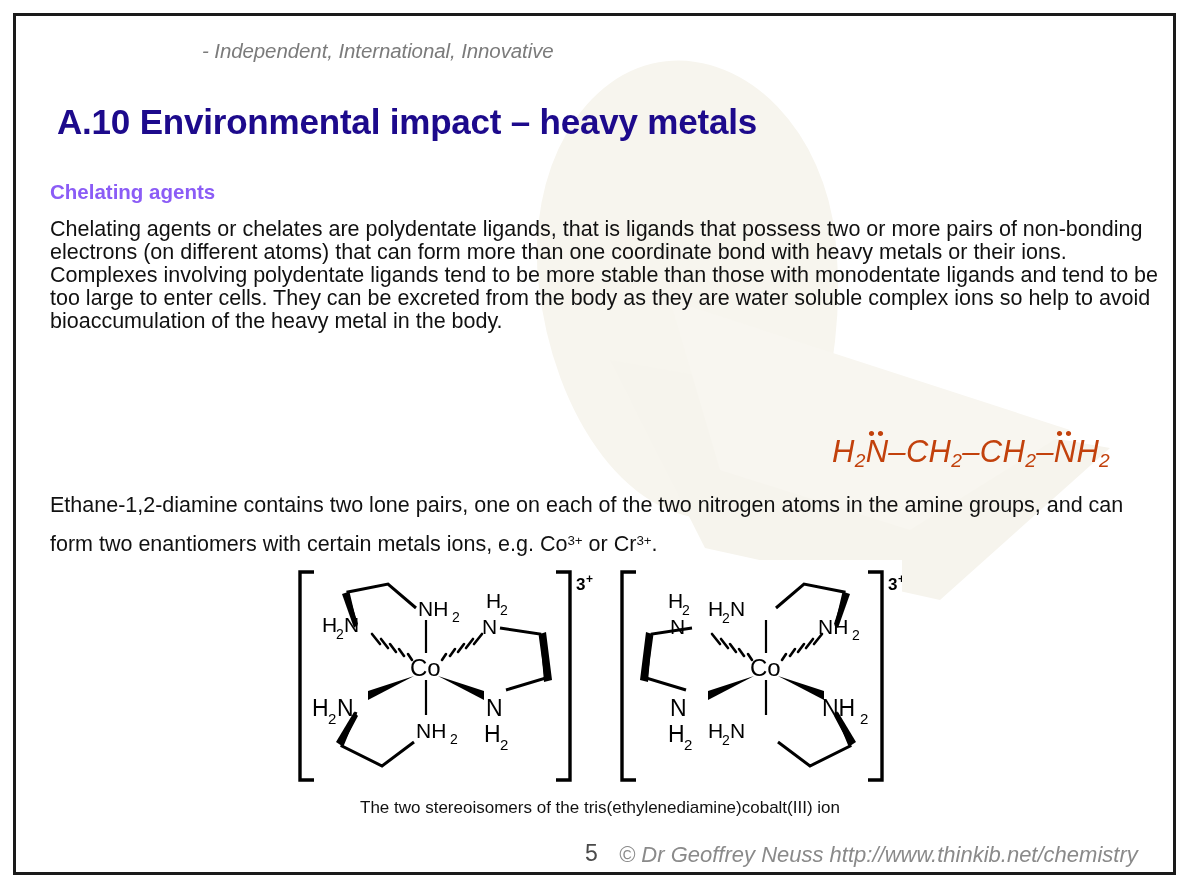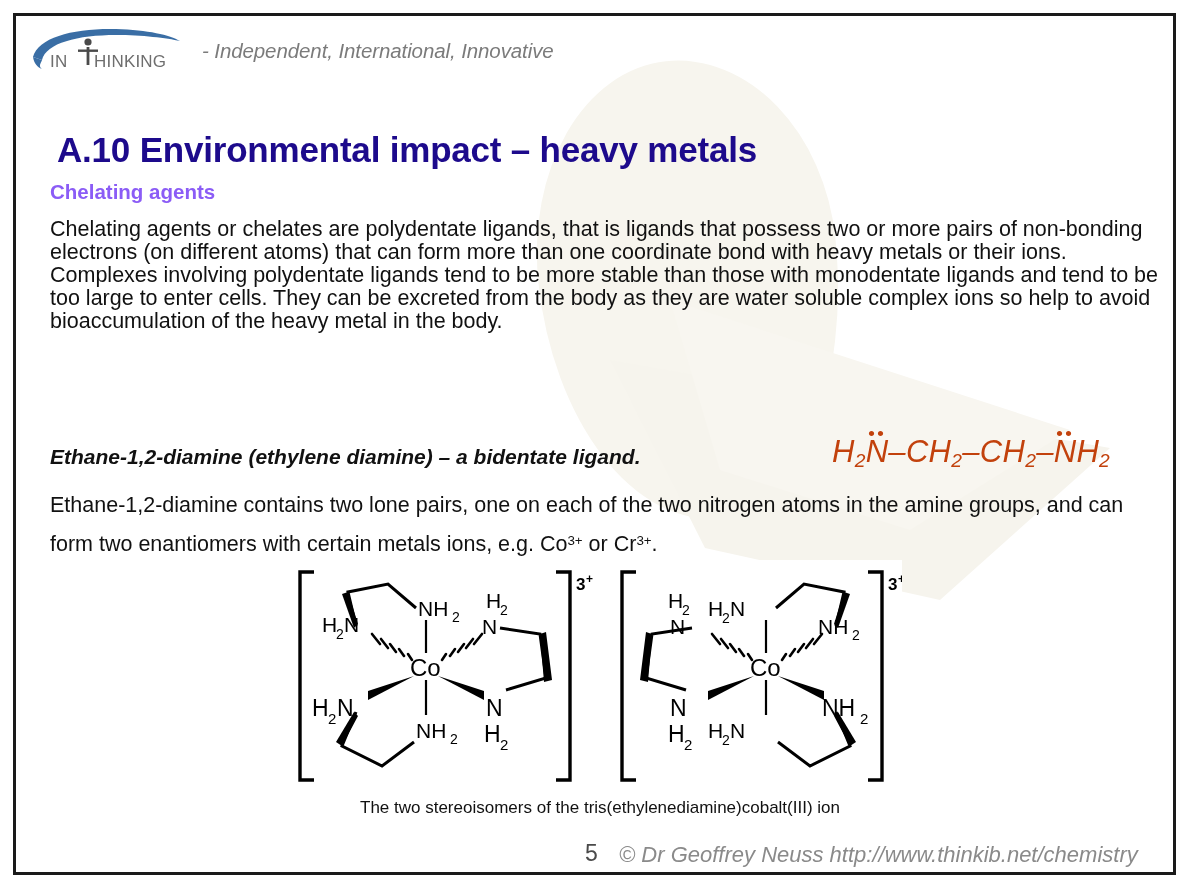--- a/index.html
+++ b/index.html
@@ -86,21 +86,20 @@
   #title {
     position: absolute;
     left: 57px;
     top: 102px;
     font-size: 35px;
     font-weight: bold;
     color: #1d0a8c;
     letter-spacing: -0.2px;
     white-space: nowrap;
     z-index: 5;
-    margin-top: 28px;
   }
 
   
   #subhead {
     position: absolute;
     left: 50px;
     top: 180px;
     font-size: 20.5px;
     font-weight: bold;
     color: #8b5cf6;
@@ -242,45 +241,29 @@
 
   <div class="wm" id="wm-oval"></div>
   <div class="wm" id="wm-wedge">
     <svg width="520" height="300" viewBox="0 0 520 300" aria-hidden="true">
       <polygon points="0,60 500,148 330,300 95,248" fill="#f6f4ed"></polygon>
       <polygon points="60,0 460,130 300,230 110,170" fill="#f8f6f0"></polygon>
     </svg>
   </div>
 
   <div id="logo-block">
-    <div id="logo-mark">
-      <svg width="152" height="48" viewBox="0 0 152 48" aria-hidden="true">
-
-        <path d="M3 30 C 8 10, 45 1, 86 2 C 118 3, 140 8, 150 14
-                 C 137 11, 112 8, 86 8 C 48 8, 16 16, 12 33 Z" fill="#3a6ea5"></path>
-        <path d="M3 30 C 4 36, 7 40, 12 42 C 8 39, 11 36, 12 33 Z" fill="#3a6ea5"></path>
-
-        <circle cx="58" cy="15" r="3.6" fill="#4a4a4a"></circle>
-        <rect x="56.6" y="20" width="2.8" height="18" fill="#4a4a4a"></rect>
-        <rect x="48" y="22.5" width="20" height="2.4" fill="#4a4a4a"></rect>
-
-        <text x="20" y="40" font-family="Liberation Sans, sans-serif" font-size="17" fill="#6e6e6e" letter-spacing="0.2">IN</text>
-        <text x="64" y="40" font-family="Liberation Sans, sans-serif" font-size="17" fill="#6e6e6e" letter-spacing="0.2">HINKING</text>
-      </svg>
-    </div>
     <div id="logo-tagline">- Independent, International, Innovative</div>
   </div>
 
   <div id="title">A.10 Environmental impact – heavy metals</div>
 
   <div id="subhead">Chelating agents</div>
   <div id="para1">Chelating agents or chelates are polydentate ligands, that is ligands that possess two or more pairs of non-bonding electrons (on different atoms) that can form more than one coordinate bond with heavy metals or their ions. Complexes involving polydentate ligands tend to be more stable than those with monodentate ligands and tend to be too large to enter cells. They can be excreted from the body as they are water soluble complex ions so help to avoid bioaccumulation of the heavy metal in the body.</div>
 
   <div id="ligand-row">
-    <div id="ligand-label">Ethane-1,2-diamine (ethylene diamine) – a bidentate ligand.</div>
     <div id="formula">
       <span>H<sub>2</sub></span><span class="lp"><span class="dots">••</span>N</span><span>–CH<sub>2</sub></span><span>–CH<sub>2</sub></span><span>–</span><span class="lp"><span class="dots">••</span>N</span><span>H<sub>2</sub></span>
     </div>
   </div>
 
   <div id="para2"><span>Ethane-1,2-diamine contains two lone pairs, one on each of the two nitrogen atoms in the amine groups, and can form two enantiomers with certain metals ions, e.g. Co</span><sup>3+</sup><span> or Cr</span><sup>3+</sup><span>.</span></div>
 
   <div id="structures">
 
     <div class="structure">

